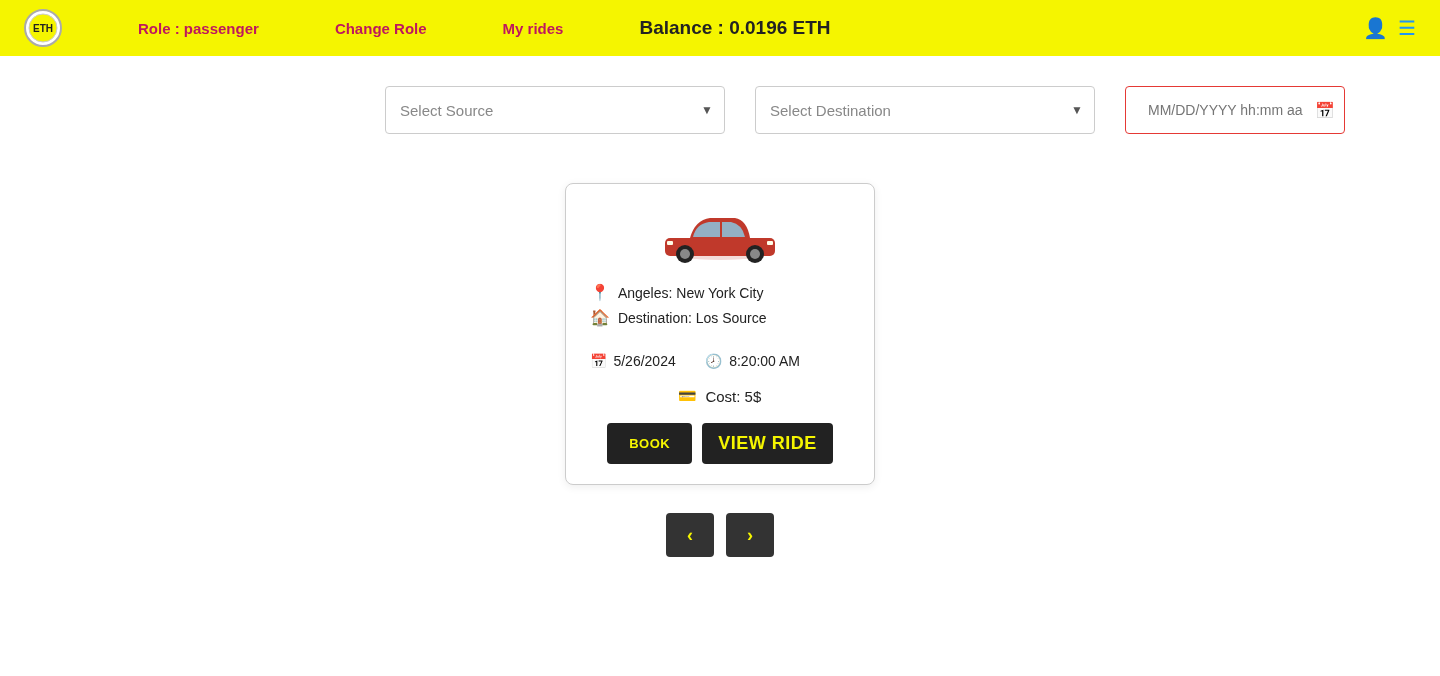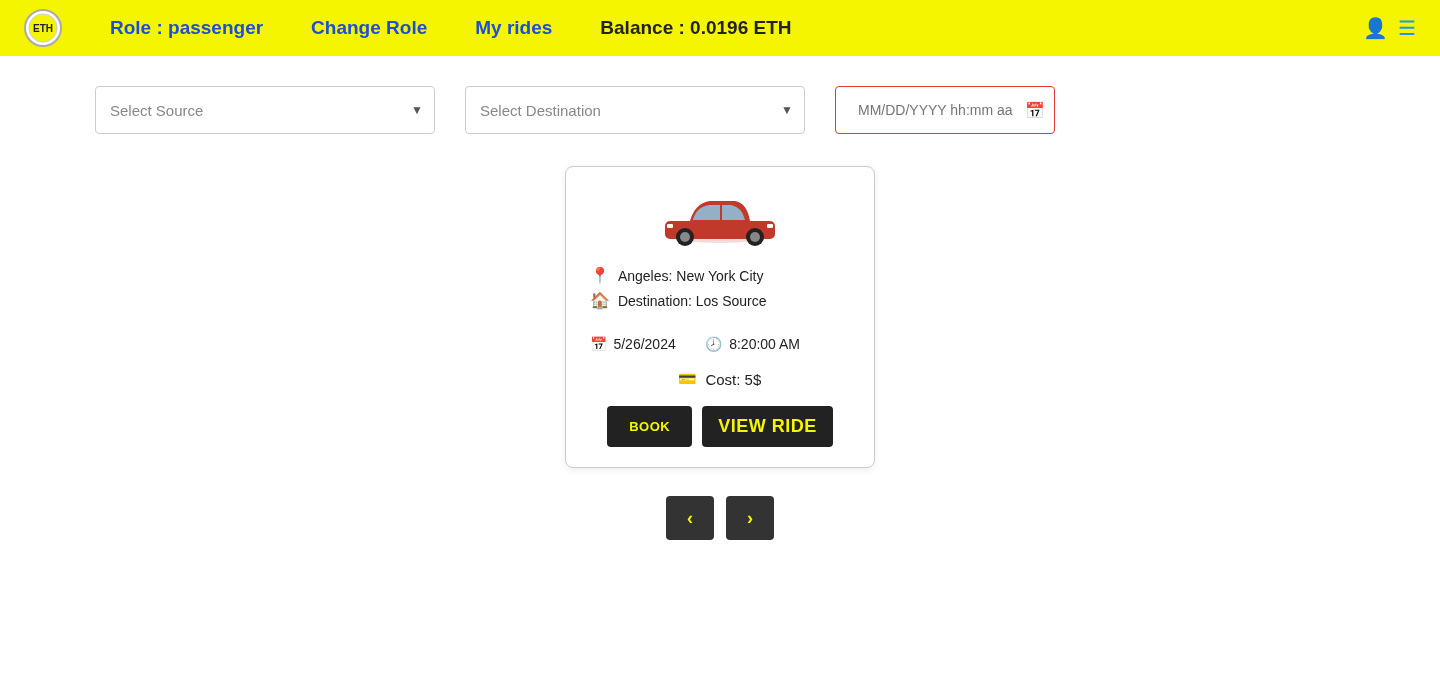--- a/index.html
+++ b/index.html
@@ -18,26 +18,26 @@
       background: #f5f500;
       display: flex;
       align-items: center;
       padding: 0 24px;
       height: 56px;
       justify-content: space-between;
     }
     .navbar-left {
       display: flex;
       align-items: center;
-      gap: 48px;
+      gap: 76px;
     }
     .navbar-item {
-      font-size: 19px;
+      font-size: 15px;
       font-weight: 600;
-      color: #1d4ed8;
+      color: #be185d;
       cursor: pointer;
     }
     .navbar-balance {
       font-size: 19px;
       font-weight: 700;
       color: #222;
     }
     .navbar-right {
       display: flex;
       align-items: center;
@@ -47,24 +47,24 @@
     .main {
       padding: 30px 40px;
       display: flex;
       flex-direction: column;
       align-items: center;
     }
     
     .filter-row {
       display: flex;
       gap: 30px;
-      margin-bottom: 32px;
+      margin-bottom: 49px;
       width: 100%;
       max-width: 1250px;
-      justify-content: flex-start;
+      justify-content: flex-end;
     }
     .select-wrapper {
       position: relative;
       width: 340px;
     }
     .select-control {
       width: 100%;
       height: 48px;
       border: 1px solid #ccc;
       border-radius: 4px;

